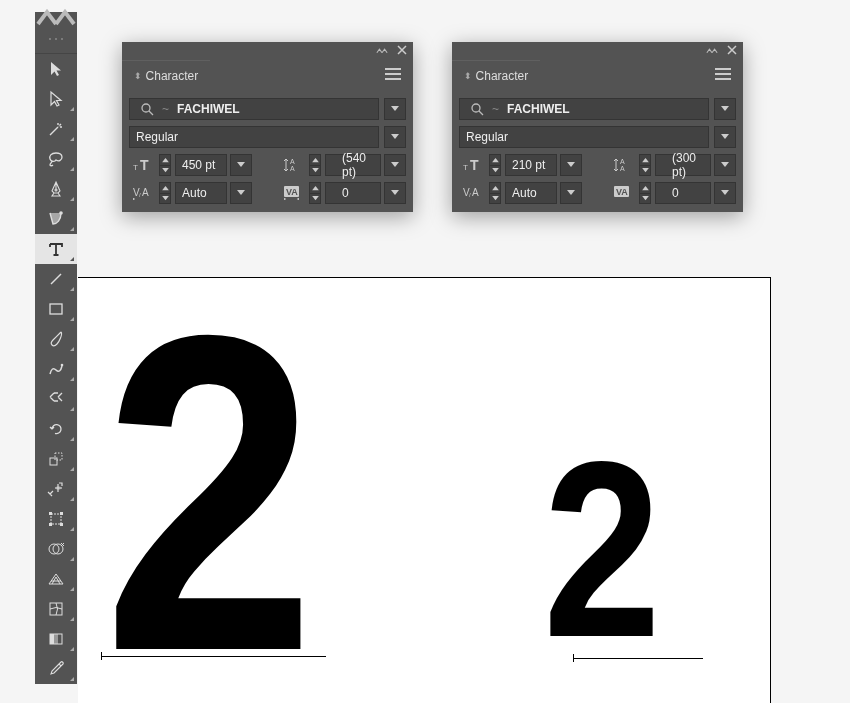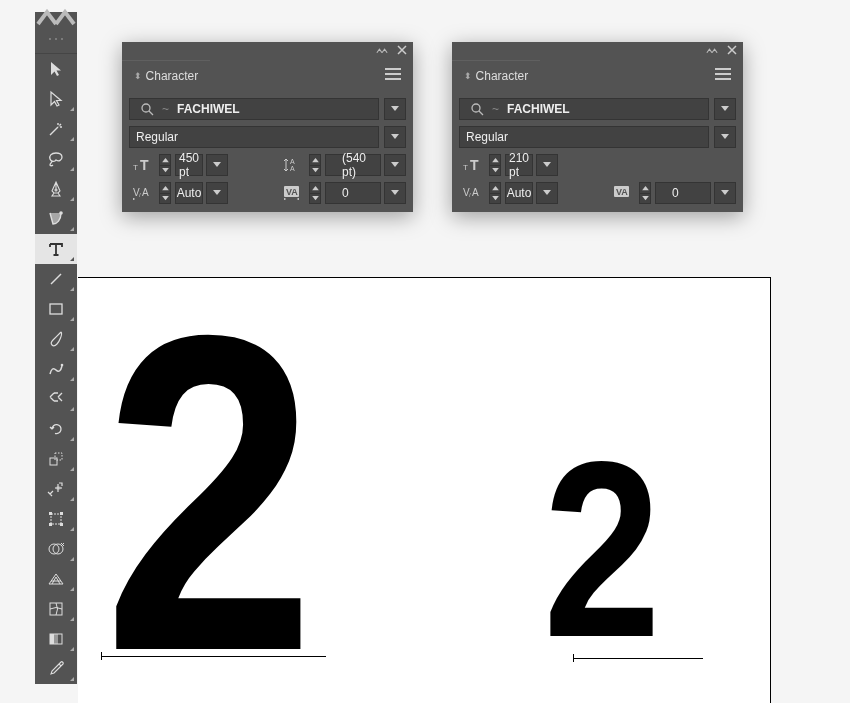--- a/index.html
+++ b/index.html
@@ -228,22 +228,21 @@
       background: #424242;
       border: 1px solid #343434;
       display: flex;
       align-items: center;
       justify-content: center;
       cursor: pointer;
     }
     .stepper div:first-child { border-bottom: none; }
     .stepper svg { width: 7px; height: 5px; }
     .val-box {
-      width: 28px;
-      justify-content: center;
+      width: 52px;
     }
     .val-box-wide { width: 56px; padding-left: 16px; }
   </style>
 </head>
 <body>
 
 <div class="toolbar-wrap">
   <div class="toolbar-collapse">
     <svg viewBox="0 0 14 8">
         <path d="M1 6 L4 2 L7 6 M7 6 L10 2 L13 6" stroke="#bbb" stroke-width="1.3" fill="none"></path>
@@ -657,20 +656,49 @@
         </div>
         <div class="input-box val-box">
           <span>210 pt</span>
         </div>
         <div class="dropdown-caret">
           <svg viewBox="0 0 8 6">
               <path d="M0 0 L4 5 L8 0" fill="#ccc"></path>
             </svg>
         </div>
       </div>
+      <div class="field-group">
+        <div class="icon-cell">
+          <svg viewBox="0 0 18 16">
+              <path d="M3 2 L3 14 M1 4 L3 2 L5 4 M1 12 L3 14 L5 12" stroke="#ccc" fill="none"></path>
+              <text x="7" y="7" font-size="7" fill="#ccc">A</text>
+              <text x="7" y="14" font-size="7" fill="#ccc">A</text>
+            </svg>
+        </div>
+        <div class="stepper">
+          <div>
+              <svg viewBox="0 0 8 6">
+                <path d="M0 5 L4 0 L8 5" fill="#ccc"></path>
+              </svg>
+            </div>
+          <div>
+              <svg viewBox="0 0 8 6">
+                <path d="M0 0 L4 5 L8 0" fill="#ccc"></path>
+              </svg>
+            </div>
+        </div>
+        <div class="input-box val-box-wide">
+          <span>(300 pt)</span>
+        </div>
+        <div class="dropdown-caret">
+          <svg viewBox="0 0 8 6">
+              <path d="M0 0 L4 5 L8 0" fill="#ccc"></path>
+            </svg>
+        </div>
+      </div>
     </div>
     <div class="row split">
       <div class="field-group">
         <div class="icon-cell">
           <svg viewBox="0 0 18 16">
               <text x="0" y="11" font-size="10" fill="#ccc">V</text>
               <text x="6" y="12" font-size="6" fill="#ccc">/</text>
               <text x="9" y="11" font-size="10" fill="#ccc">A</text>
             </svg>
         </div>

